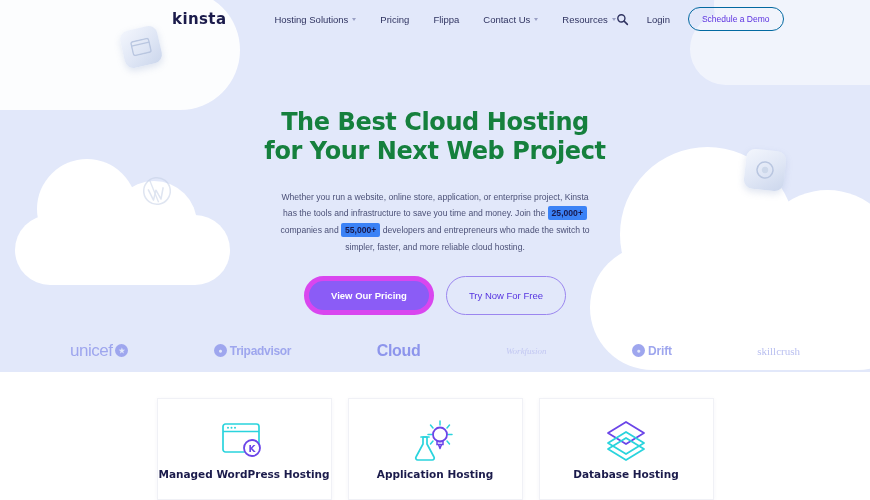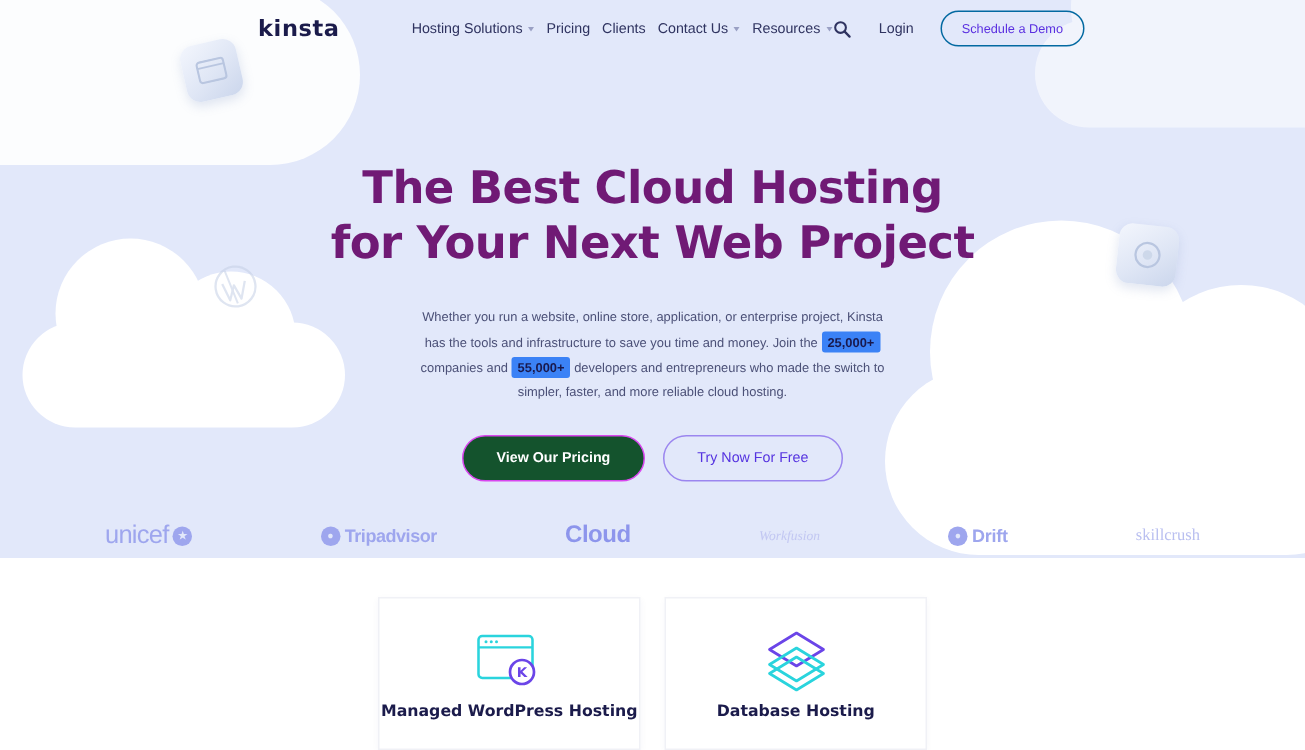--- a/index.html
+++ b/index.html
@@ -69,21 +69,21 @@
   .nav {
     position:relative; z-index:20;
     height:38px; display:flex; align-items:center;
     padding:0 172px 0 172px;
   }
   .logo {
     font-size:15px; font-weight:bold; letter-spacing:.4px;
     color:#1b1b4b; font-family:"DejaVu Sans", sans-serif;
     text-transform:lowercase; margin-right:48px; white-space:nowrap;
   }
-  .nav-links { display:flex; align-items:center; gap:8px; }
+  .nav-links { display:flex; align-items:center; gap:24px; }
   .nav-item {
     display:flex; align-items:center; gap:4px;
     font-size:9.5px; color:#2f3360; white-space:nowrap; cursor:pointer;
   }
   .caret {
     width:0;height:0;border-left:2.6px solid transparent;border-right:2.6px solid transparent;
     border-top:3.2px solid #9aa0c4; display:inline-block; margin-top:1px;
   }
   .nav-right { margin-left:auto; display:flex; align-items:center; gap:18px; }
   .search-ico { width:13px; height:13px; cursor:pointer; }
@@ -91,37 +91,37 @@
   .demo-btn {
     font-size:8.5px; color:#5a2fe0; white-space:nowrap;
     border:1px solid #0369a1; border-radius:20px;
     padding:6px 13px; background:transparent; cursor:pointer;
     font-family:"Liberation Sans", sans-serif;
   }
 
   
   .hero-inner { position:relative; z-index:10; text-align:center; padding-top:70px; }
   .headline {
-    font-size:30px; line-height:1.22; font-weight:bold; color:#701a75;
+    font-size:24px; line-height:1.22; font-weight:bold; color:#15803d;
     letter-spacing:-.4px; font-family:"DejaVu Sans", sans-serif;
   }
   .subcopy {
     margin:22px auto 0; width:320px;
     font-size:8.6px; line-height:1.95; color:#4b5077;
   }
   .hl {
     background:#3b82f6; color:#19194d; font-weight:bold;
     padding:2px 4px; border-radius:2px; white-space:nowrap;
   }
   .cta-row { margin-top:20px; display:flex; justify-content:center; gap:12px; }
   .btn {
     font-size:9.5px; border-radius:22px; padding:9px 22px; cursor:pointer;
     font-family:"Liberation Sans", sans-serif; white-space:nowrap;
   }
-  .btn-primary { background:#14532d; color:#ffffff; border:1px solid #d946ef; font-weight:bold; }
+  .btn-primary { background:#8b5cf6; color:#ffffff; border:5px solid #d946ef; font-weight:bold; }
   .btn-ghost   { background:transparent; color:#5533e0; border:1px solid #9b86ef;text-align:center; }
 
   
   .logos {
     position:relative; z-index:10;
     margin-top:26px; display:flex; align-items:center;
     justify-content:space-between; padding:0 70px;
   }
   .brand { color:#9ea6ee; display:flex; align-items:center; gap:3px; white-space:nowrap; }
   .b-unicef { font-size:17px; letter-spacing:-.5px; }
@@ -207,21 +207,21 @@
 
       <div class="nav-links">
         <div class="nav-item">
           <span>Hosting Solutions</span>
           <i class="caret"></i>
         </div>
         <div class="nav-item">
           <span>Pricing</span>
         </div>
         <div class="nav-item">
-          <span>Clients</span>
+          <span>Flippa</span>
         </div>
         <div class="nav-item">
           <span>Contact Us</span>
           <i class="caret"></i>
         </div>
         <div class="nav-item">
           <span>Resources</span>
           <i class="caret"></i>
         </div>
       </div>
@@ -291,20 +291,41 @@
           <circle cx="7" cy="6.8" r="1" fill="#2ad4dd"></circle>
           <circle cx="10.5" cy="6.8" r="1" fill="#2ad4dd"></circle>
           <circle cx="14" cy="6.8" r="1" fill="#2ad4dd"></circle>
           <circle cx="31" cy="27" r="8" fill="#ffffff" stroke="#6b45e8" stroke-width="1.8"></circle>
           <text x="31" y="30.6" text-anchor="middle" font-size="9" font-weight="bold" font-family="DejaVu Sans, sans-serif" fill="#6b45e8">K</text>
         </svg>
       </div>
       <div class="card-title">Managed WordPress Hosting</div>
     </div>
 
+    <div class="card">
+      <div class="card-icon">
+        <svg width="46" height="44" viewBox="0 0 46 44">
+          <g stroke="#2ad4dd" stroke-width="1.5" stroke-linecap="round">
+            <line x1="28" y1="2" x2="28" y2="6"></line>
+            <line x1="18.5" y1="6" x2="21" y2="9"></line>
+            <line x1="37.5" y1="6" x2="35" y2="9"></line>
+            <line x1="16" y1="15.5" x2="20" y2="15.5"></line>
+            <line x1="40" y1="15.5" x2="36" y2="15.5"></line>
+            <line x1="18.5" y1="25" x2="21" y2="22"></line>
+            <line x1="37.5" y1="25" x2="35" y2="22"></line>
+          </g>
+          <circle cx="28" cy="15.5" r="7" fill="none" stroke="#6b45e8" stroke-width="1.8"></circle>
+          <path d="M25 22.5 h6 v3 h-6 z" fill="none" stroke="#6b45e8" stroke-width="1.5"></path>
+          <path d="M26.5 25.5 l1.5 4 l1.5 -4" fill="none" stroke="#6b45e8" stroke-width="1.5" stroke-linejoin="round"></path>
+          <path d="M11 18 v7 L4 38 a2 2 0 0 0 1.8 3 h14.4 a2 2 0 0 0 1.8 -3 L15 25 v-7 z" fill="none" stroke="#2ad4dd" stroke-width="1.7" stroke-linejoin="round"></path>
+          <line x1="9" y1="18" x2="17" y2="18" stroke="#2ad4dd" stroke-width="1.7" stroke-linecap="round"></line>
+        </svg>
+      </div>
+      <div class="card-title">Application Hosting</div>
+    </div>
 
     <div class="card">
       <div class="card-icon">
         <svg width="44" height="42" viewBox="0 0 44 42">
           <path d="M22 2 L40 13 L22 24 L4 13 Z" fill="none" stroke="#6b45e8" stroke-width="1.8" stroke-linejoin="round"></path>
           <path d="M22 12 L40 23 L22 34 L4 23 Z" fill="none" stroke="#2ad4dd" stroke-width="1.8" stroke-linejoin="round"></path>
           <path d="M22 18 L40 29 L22 40 L4 29 Z" fill="none" stroke="#2ad4dd" stroke-width="1.8" stroke-linejoin="round"></path>
         </svg>
       </div>
       <div class="card-title">Database Hosting</div>

